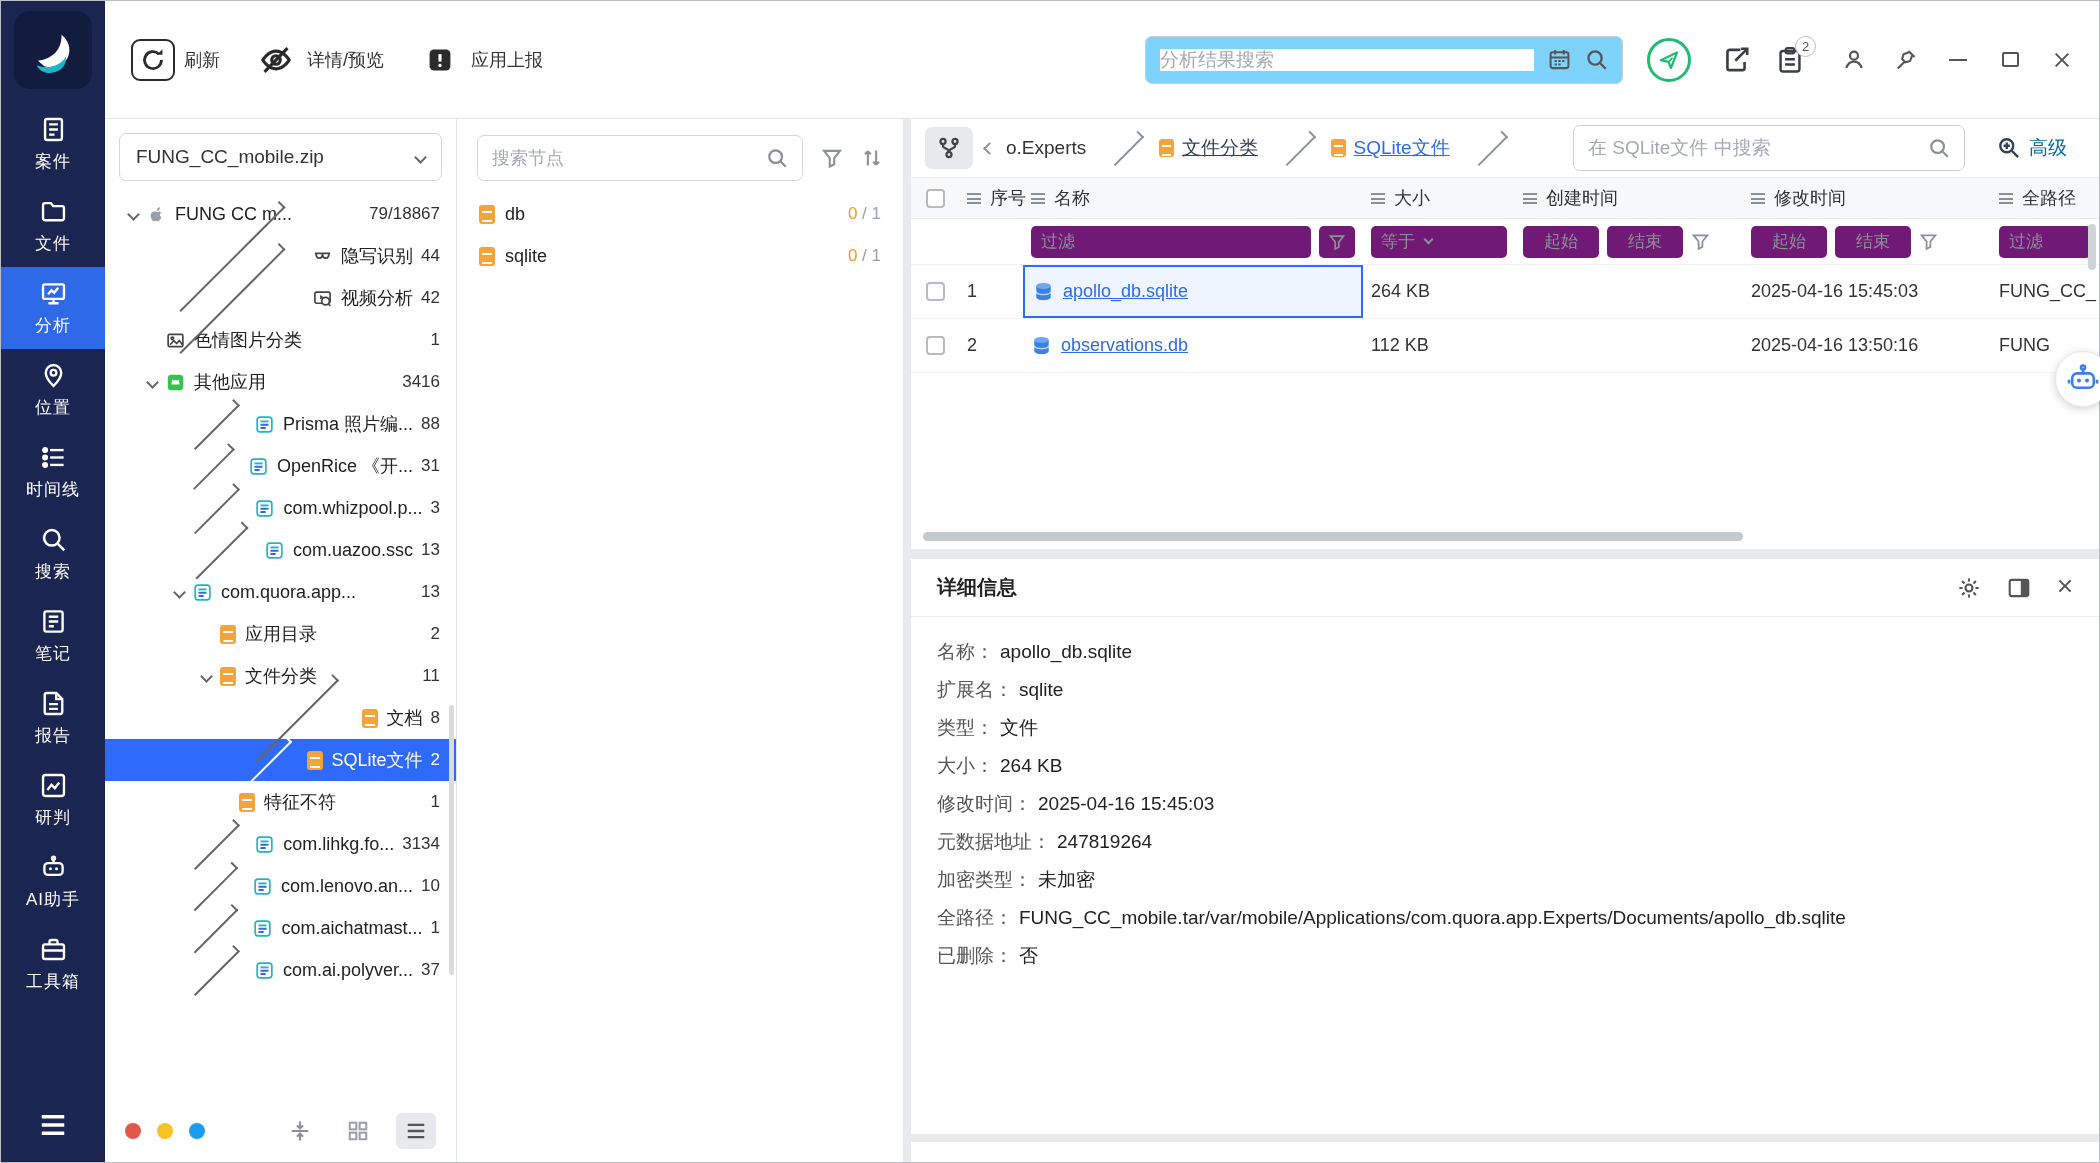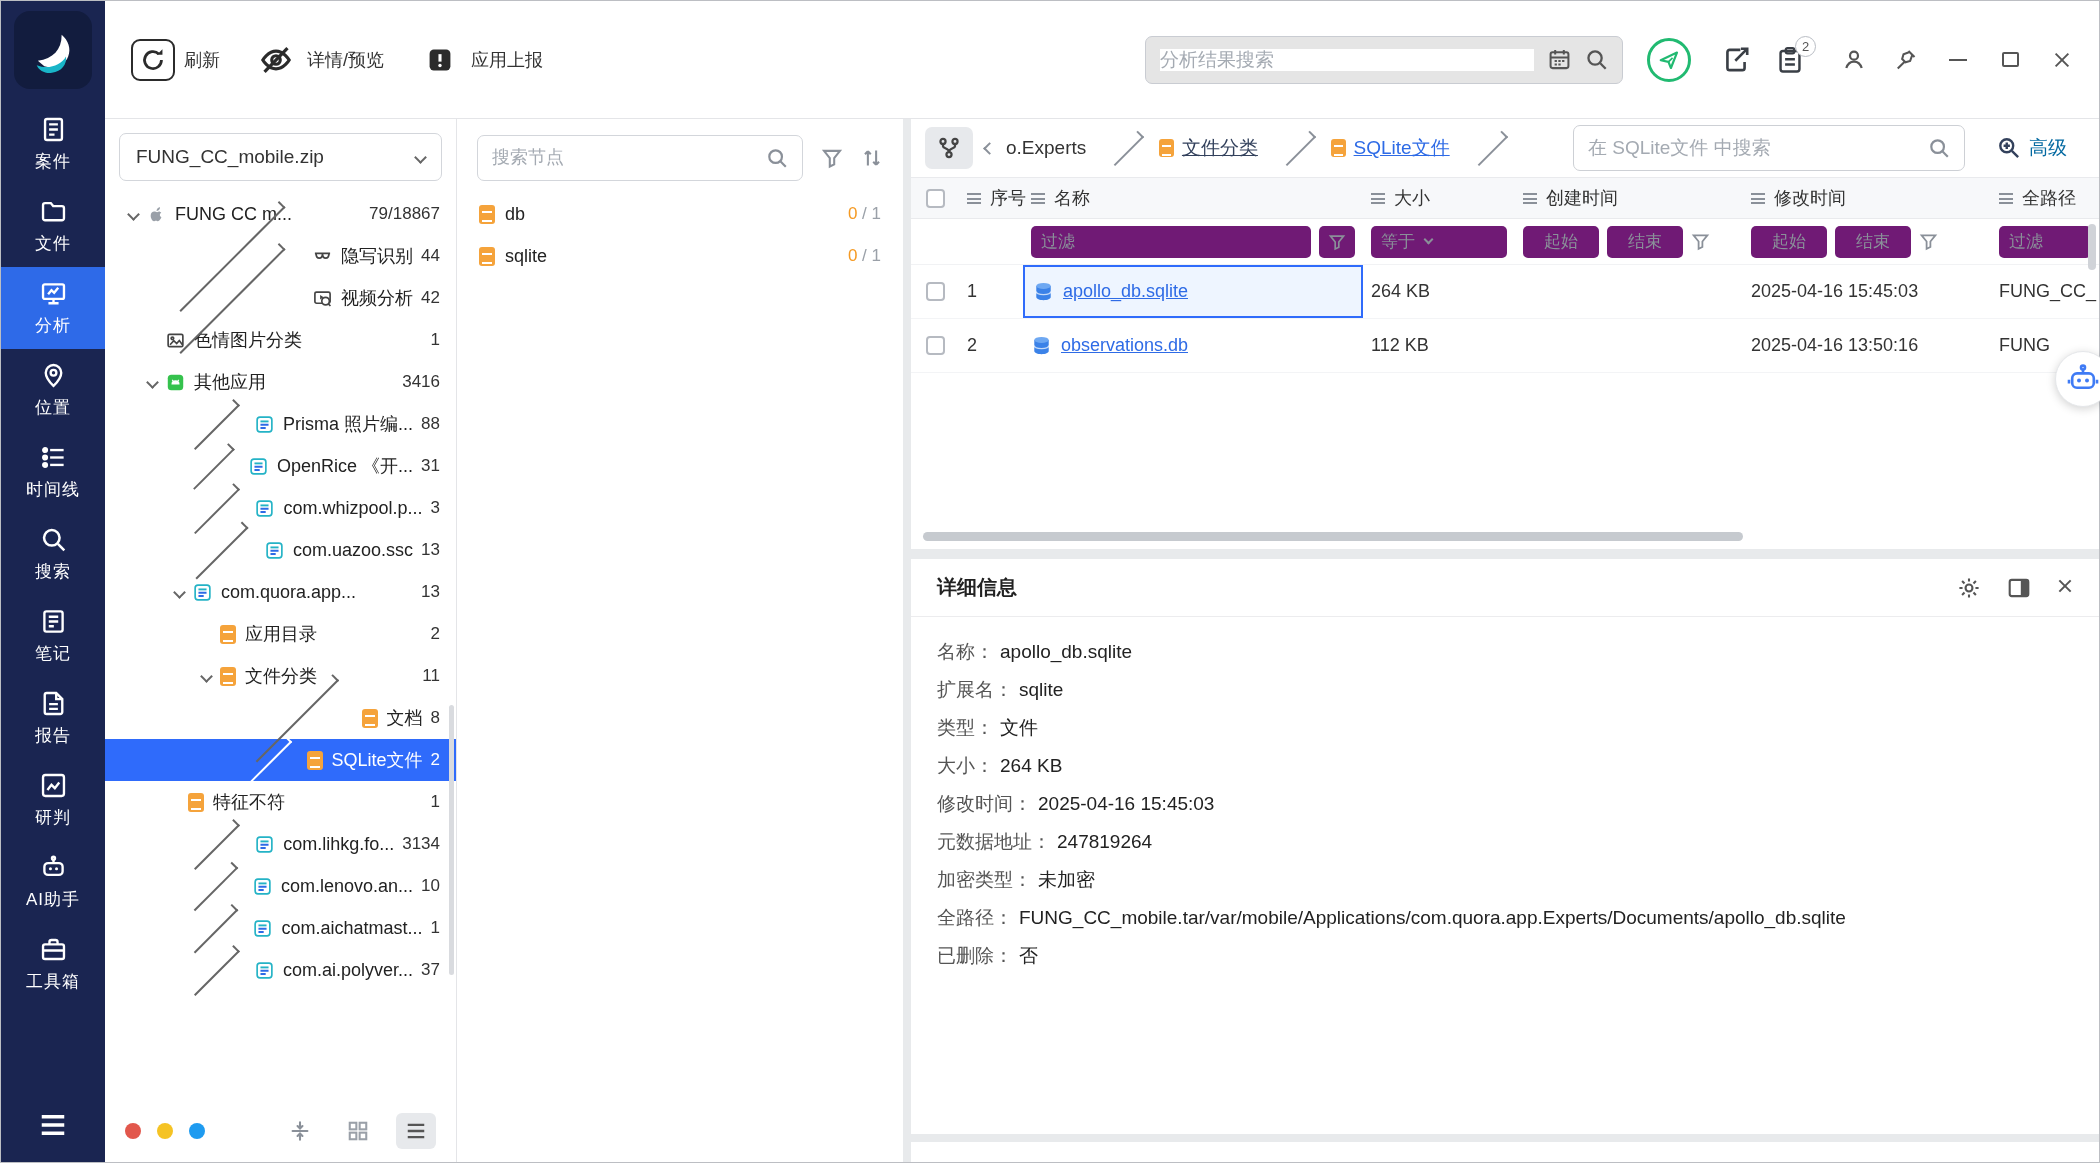--- a/index.html
+++ b/index.html
@@ -23,21 +23,21 @@
   
   .main{flex:1;display:flex;flex-direction:column;min-width:0}
   .toolbar{height:118px;background:#fff;display:flex;align-items:center;padding:0 26px;border-bottom:1px solid #e4e5e8}
   .tool{display:flex;align-items:center;gap:9px;margin-right:34px;cursor:pointer;color:#2b2b2b}
   .tool-ic{width:44px;height:42px;display:flex;align-items:center;justify-content:center}
   .tool-ic.boxed{border:2px solid #2b2b2b;border-radius:9px}
   .tool-ic svg{width:26px;height:26px}
   .tool-ic.big svg{width:34px;height:34px}
   .tool-lb{font-size:18px;color:#333;white-space:nowrap}
   .tb-spacer{flex:1}
-  .searchbox{width:478px;height:48px;border:1px solid #c9ccd2;border-radius:7px;display:flex;align-items:center;padding:0 14px;gap:14px;background:#e5e5e5}
+  .searchbox{width:478px;height:48px;border:1px solid #c9ccd2;border-radius:7px;display:flex;align-items:center;padding:0 14px;gap:14px;background:#7dd3fc}
   .searchbox input{flex:1;border:none;outline:none;font-size:19px;color:#333;font-family:inherit}
   .searchbox input::placeholder{color:#a4aab2}
   .sb-ic{color:#555}.sb-ic svg{width:23px;height:23px}
   .send-btn{width:44px;height:44px;border:3px solid #21ba71;border-radius:50%;display:flex;align-items:center;justify-content:center;margin:0 18px 0 24px;color:#21ba71;cursor:pointer}
   .send-btn svg{width:22px;height:22px}
   .tb-ic{color:#3a3f46;margin:0 13px;cursor:pointer;position:relative}
   .tb-ic svg{width:28px;height:28px}
   .badge{position:absolute;top:-10px;right:-12px;min-width:21px;height:21px;border:1px solid #b9bdc4;border-radius:50%;background:#fff;color:#555;font-size:13px;display:flex;align-items:center;justify-content:center}
   .winctl{display:flex;align-items:center;gap:30px;margin-left:26px;color:#555}
   .winctl>div{cursor:pointer;display:flex;align-items:center;justify-content:center;width:22px;height:22px}
@@ -75,21 +75,21 @@
   .dot{width:16px;height:16px;border-radius:50%}
   .tf-icons{margin-left:auto;display:flex;align-items:center;gap:18px}
   .tf-btn{width:40px;height:36px;border-radius:6px;display:flex;align-items:center;justify-content:center;cursor:pointer}
   .tf-btn svg{width:22px;height:22px}
   .tf-btn.active{background:#e7e9ec}
 
   
   .node-panel{width:446px;flex-shrink:0;background:#fff;display:flex;flex-direction:column}
   .np-head{display:flex;align-items:center;gap:18px;padding:16px 20px 12px}
   .np-search{flex:1;height:46px;border:1px solid #d3d6db;border-radius:7px;display:flex;align-items:center;padding:0 14px;gap:10px}
-  .np-search input{flex:1;border:none;outline:none;font-size:18px;font-family:Liberation Mono, monospace;color:#a16207;min-width:0}
+  .np-search input{flex:1;border:none;outline:none;font-size:18px;font-family:Liberation Sans, sans-serif;color:#a16207;min-width:0}
   .np-search input::placeholder{color:#a4aab2}
   .np-tool{color:#8a9099;cursor:pointer}.np-tool svg{width:22px;height:22px}
   .n-row{height:42px;display:flex;align-items:center;padding:0 22px;font-size:18px;color:#222;cursor:pointer}
   .n-row .fdoc{margin-right:10px}
   .n-cnt{margin-left:auto;font-size:17px;color:#9aa0a8}
   .n-cnt .hl{color:#f59a23}
 
   
   .right{flex:1;margin-left:8px;display:flex;flex-direction:column;min-width:0}
   .browser{background:#fff;height:430px;flex-shrink:0;position:relative;display:flex;flex-direction:column;overflow:hidden}
@@ -523,21 +523,21 @@
               <span class="t-cnt">8</span>
             </div>
             <div class="t-row selected" style="padding-left: 124px;">
               <span class="chev right"></span>
               <span class="t-ic">
                 <span class="fdoc"></span>
               </span>
               <span class="t-lb">SQLite文件</span>
               <span class="t-cnt">2</span>
             </div>
-            <div class="t-row" style="padding-left: 65px;">
+            <div class="t-row" style="padding-left: 116px;">
               <span class="chev hidden"></span>
               <span class="t-ic">
                 <span class="fdoc"></span>
               </span>
               <span class="t-lb">特征不符</span>
               <span class="t-cnt">1</span>
             </div>
             <div class="t-row" style="padding-left: 70px;">
               <span class="chev right"></span>
               <span class="t-ic">

